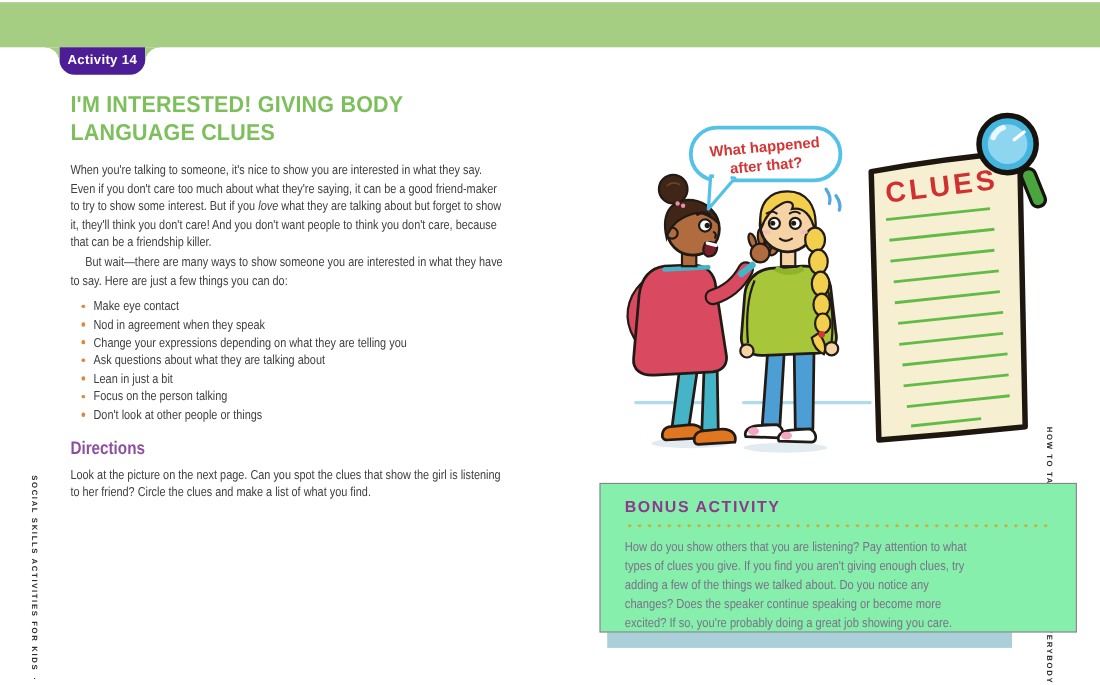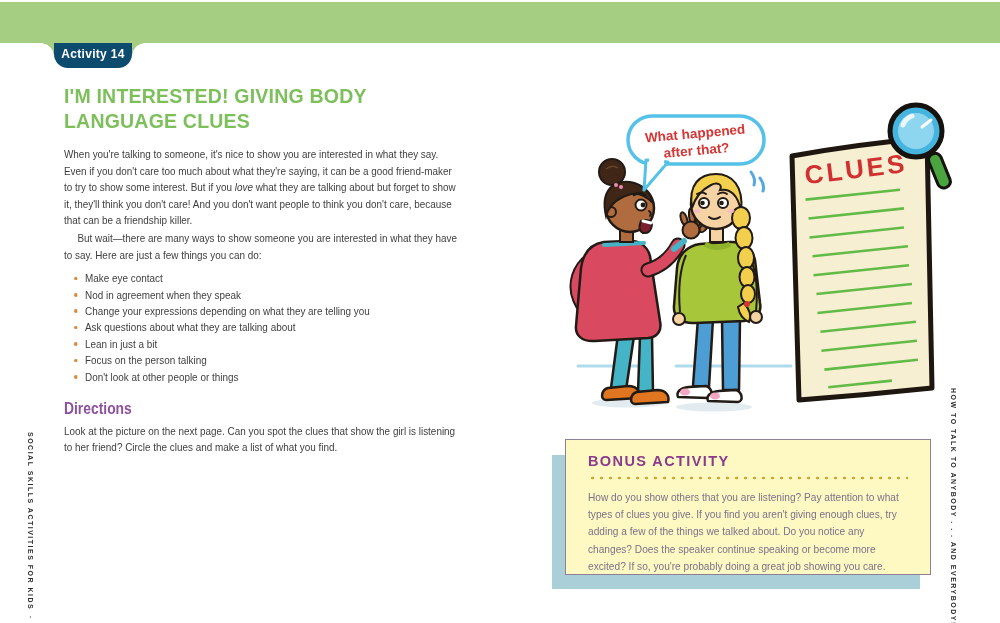--- a/index.html
+++ b/index.html
@@ -6,21 +6,21 @@
   .spread {
     position:relative; width:1000px; height:623px; margin:0 auto;
     background:#ffffff; overflow:hidden; outline:1px solid #dcdcdc;
     font-family:"Liberation Sans", sans-serif;
   }
   
   .band { position:absolute; left:0; right:0; top:2px; height:41px; background:#a5ce82; }
   
   .tab {
     position:absolute; left:54px; top:43px; width:78px; height:25px;
-    background:#0c4a6e; border-radius:0 0 14px 14px;
+    background:#4c1d95; border-radius:0 0 14px 14px;
     color:#fff; font-weight:bold; font-size:12px; letter-spacing:.3px;
     text-align:center; line-height:22px;
   }
   .tab::before, .tab::after { content:''; position:absolute; top:0; width:13px; height:13px; }
   .tab::before { left:-13px; background:radial-gradient(circle at 0 100%, rgba(0,0,0,0) 12.5px, #a5ce82 13px); }
   .tab::after  { right:-13px; background:radial-gradient(circle at 100% 100%, rgba(0,0,0,0) 12.5px, #a5ce82 13px); }
 
   .title {
     position:absolute; left:64px; top:84px; width:420px;
     color:#7cbf5b; font-weight:bold; font-size:21px; line-height:24.5px;
@@ -50,22 +50,22 @@
     writing-mode:vertical-rl; font-size:7px; font-weight:bold;
     letter-spacing:1.5px; white-space:nowrap;
   }
   .vtext .sep { margin-top:6px; }
   .spine-left  { left:27px; top:432px; }
   .spine-right { left:950px; top:388px; }
 
   
   .bonus-shadow { position:absolute; left:552px; top:455px; width:368px; height:134px; background:#aacfd9; }
   .bonus-box {
-    position:absolute; left:565px; top:439px; width:366px; height:136px;
-    background:#fef9c3; border:1.5px solid #8f7f94; box-sizing:border-box;
+    position:absolute; left:545px; top:439px; width:434px; height:136px;
+    background:#86efac; border:1.5px solid #8f7f94; box-sizing:border-box;
     padding:13px 22px 8px 22px;
   }
   .bonus-head { font-size:14.5px; font-weight:bold; color:#8c3a8c; letter-spacing:1.4px; }
   .bonus-dots {
     margin:7px 0 9px 0; height:4px; width:100%;
     background-image:radial-gradient(circle, #d4a72c 1.3px, rgba(0,0,0,0) 1.6px);
     background-size:9px 4px; background-repeat:repeat-x; background-position:0 50%;
   }
   .bonus-text {
     width:375px; transform:scaleX(.86); transform-origin:left top;

